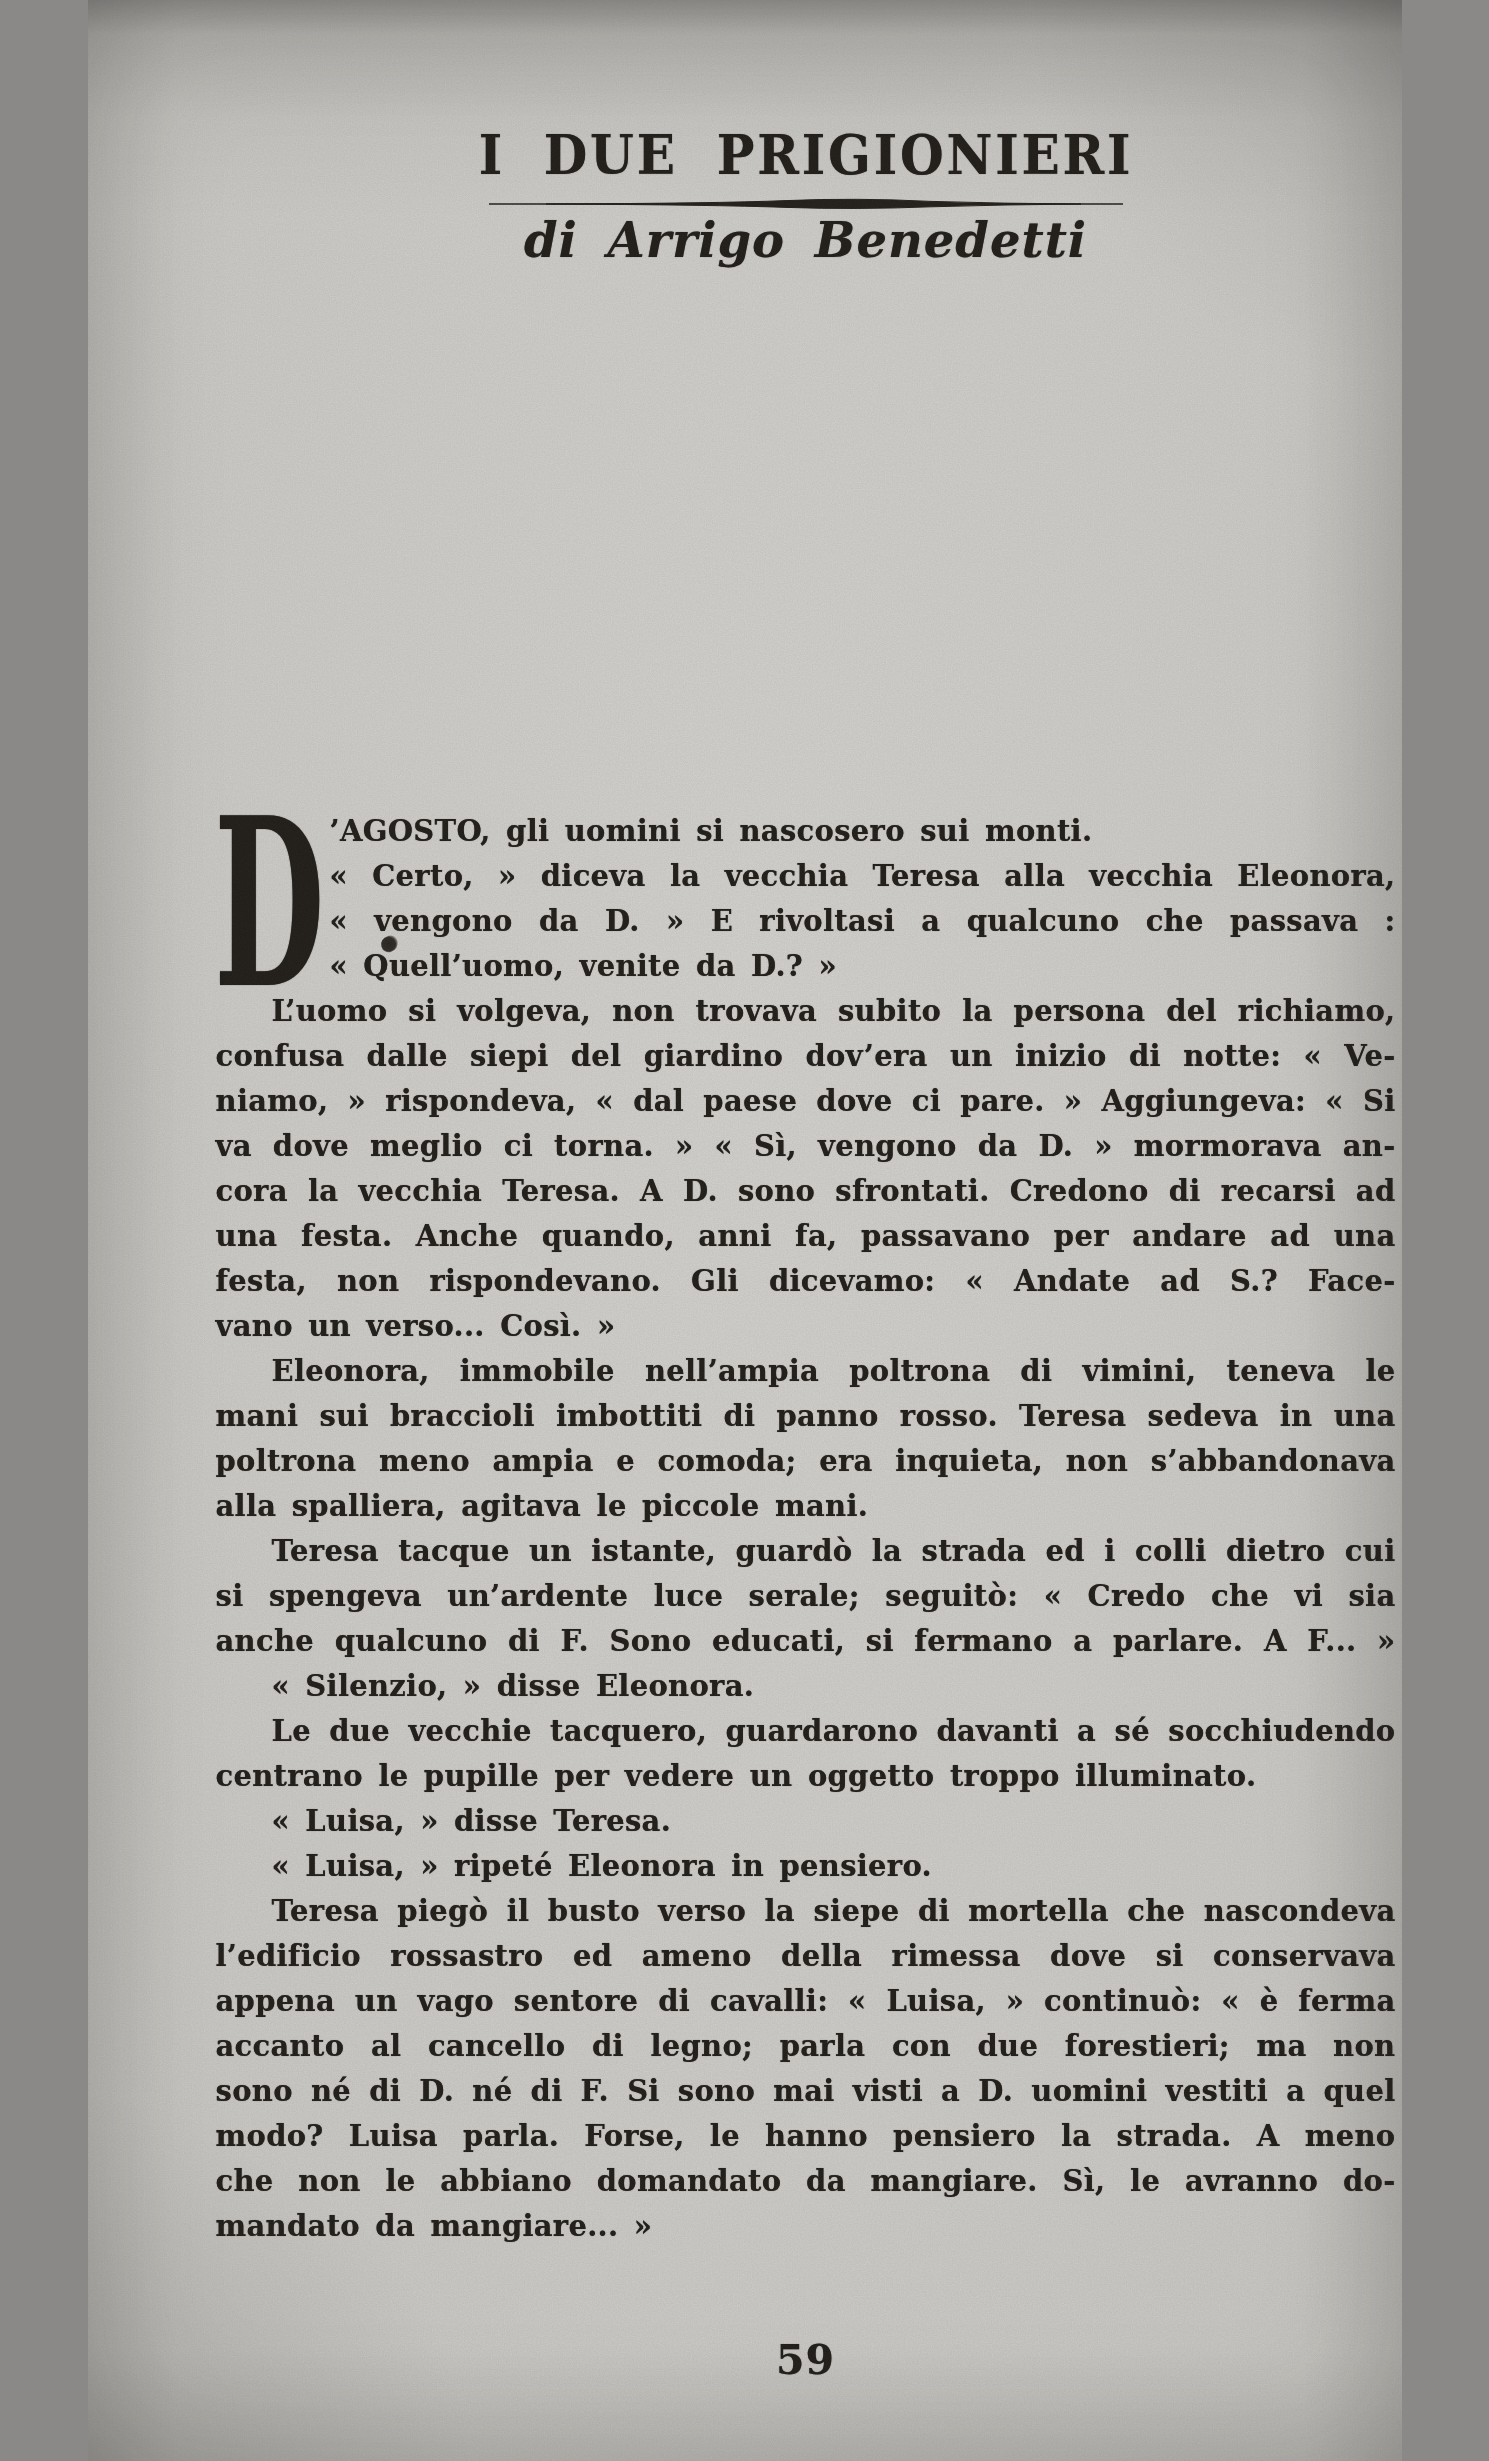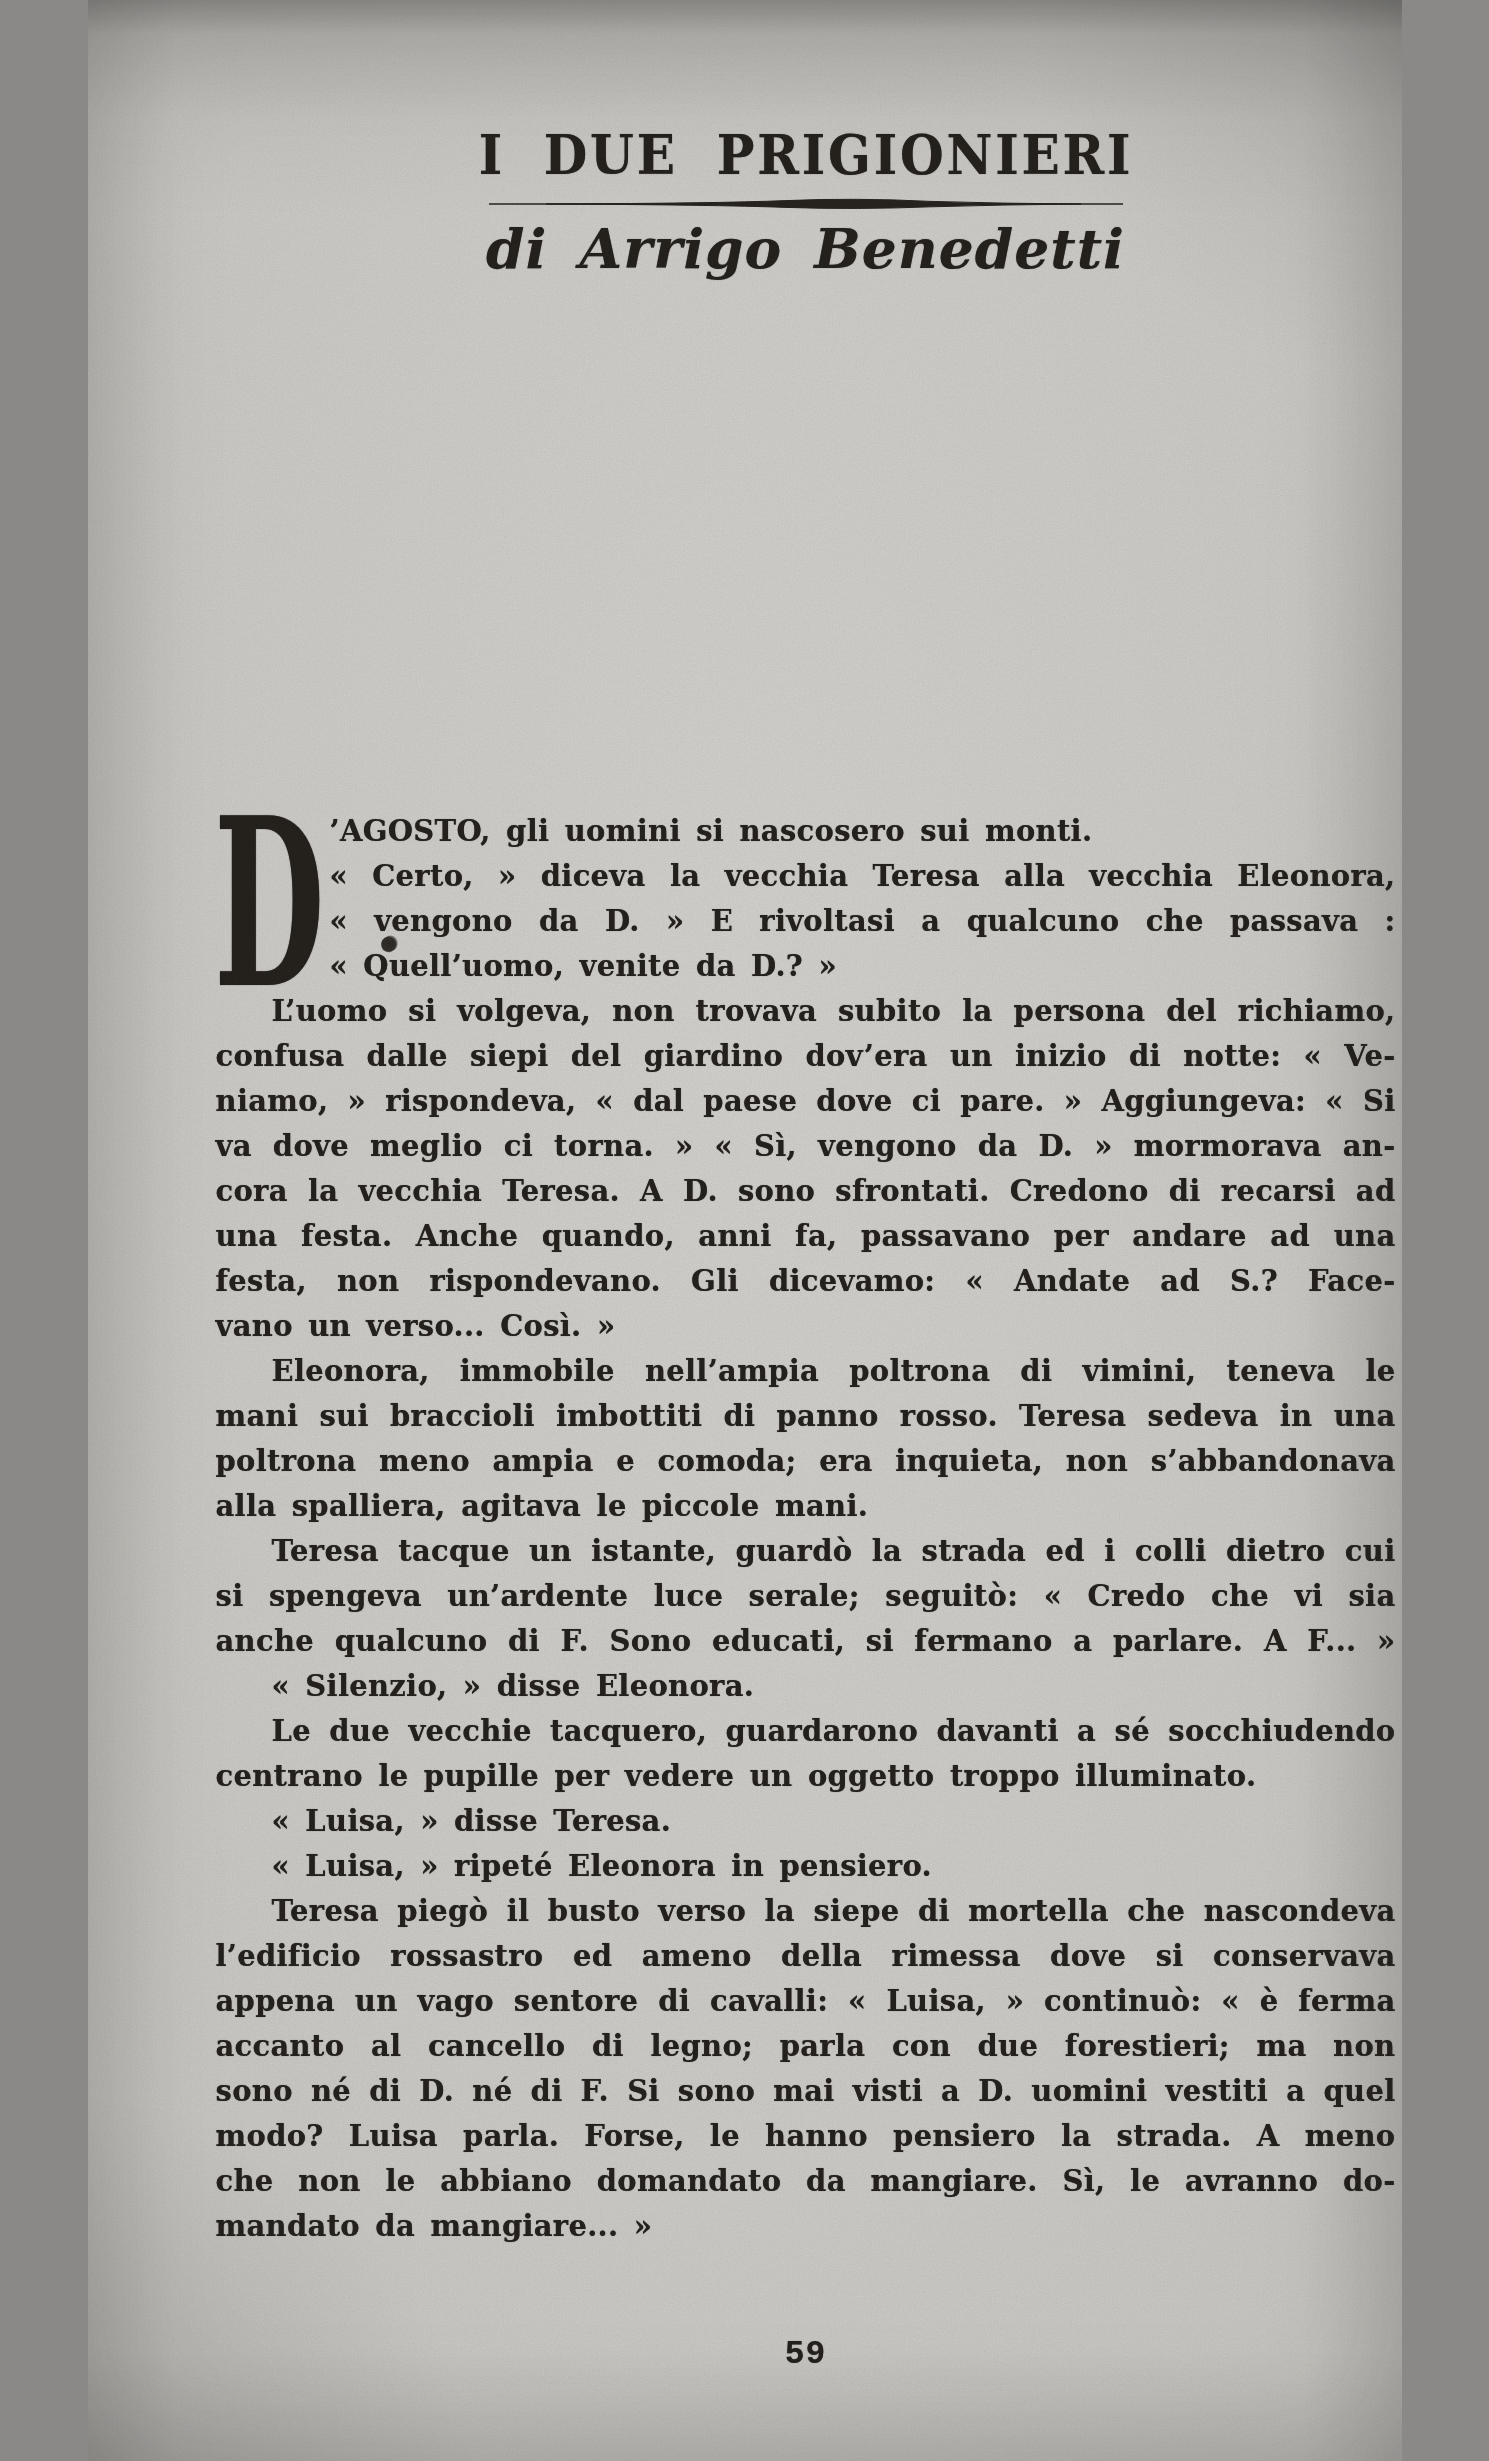--- a/index.html
+++ b/index.html
@@ -35,22 +35,21 @@
     margin:0;
     font-size:54px;line-height:58px;font-weight:700;
     letter-spacing:3px;word-spacing:20px;
     transform:scaleX(.93);transform-origin:50% 50%;
     text-shadow:0 0 1px rgba(25,22,18,.65);
     white-space:nowrap;
   }
   .divider{display:block;margin:13px auto 0 auto;width:640px;height:14px;}
   .divider .ink{fill:#1d1915;stroke:#1d1915;}
   .byline{
-    margin-top:9px;
-    font-size:55px;line-height:58px;
+    font-size:48px;line-height:58px;
     font-style:italic;font-weight:700;
     letter-spacing:1px;word-spacing:12px;
     text-shadow:0 0 1px rgba(25,22,18,.6);
   }
 
   
   .body-text{
     position:absolute;left:128px;top:809px;width:1180px;
     font-size:29px;line-height:45px;font-weight:700;
     letter-spacing:.3px;word-spacing:5px;
@@ -72,23 +71,22 @@
     background:radial-gradient(circle at 45% 50%, #221e1a 0%, #2b2722 55%, rgba(43,39,34,.25) 78%, rgba(43,39,34,0) 100%);
     transform:rotate(-15deg);
   }
 
   
   .folio{
     position:absolute;left:128px;top:2336px;width:1180px;
     text-align:center;
   }
   .page-number{
-    font-size:33px;font-weight:700;letter-spacing:1px;
+    font-size:41px;font-weight:700;letter-spacing:1px;
     text-shadow:0 0 1px rgba(25,22,18,.6);
-    font-family:Liberation Mono, monospace;
   }
 </style>
 </head>
 <body>
 
 <div class="page">
 
   <header class="header">
     <h1 class="title">I DUE PRIGIONIERI</h1>
     <svg class="divider" viewBox="0 0 640 14" aria-hidden="true">

